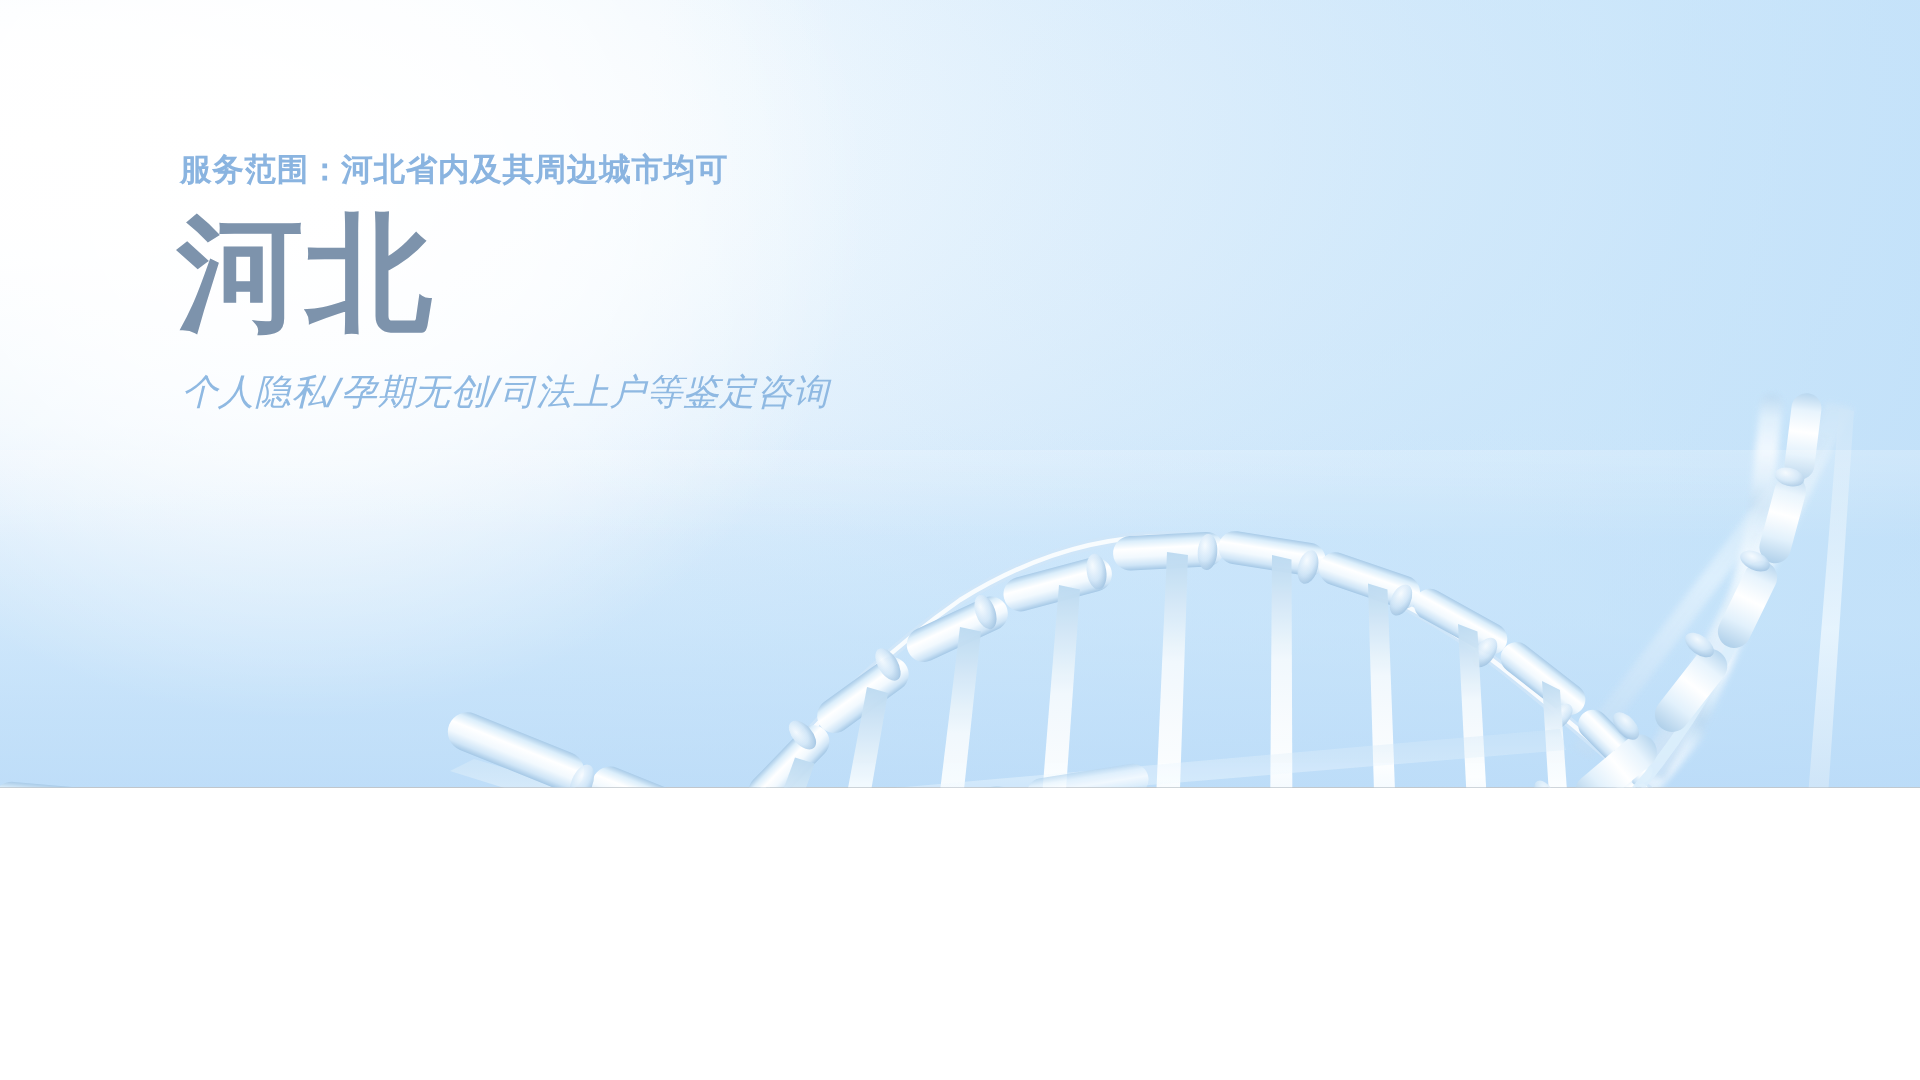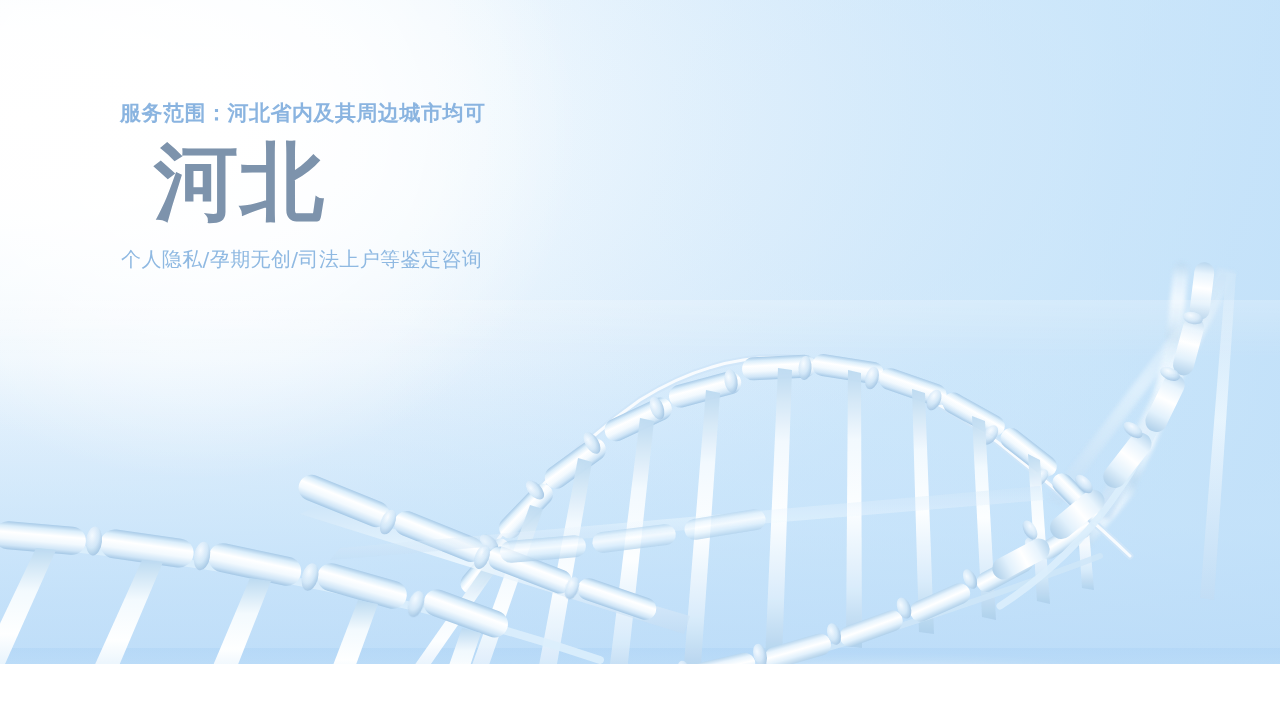--- a/index.html
+++ b/index.html
@@ -8,21 +8,21 @@
     padding: 0;
     background: #ffffff;
   }
   body {
     font-family: "DejaVu Sans", "Liberation Sans", sans-serif;
   }
 
   .poster {
     position: relative;
     width: 1280px;
-    height: 664px;
+    height: 525px;
     overflow: hidden;
     background: #000000;
   }
 
   
   .bg-base {
     position: absolute;
     inset: 0;
     background:
       radial-gradient(120% 100% at 2% 18%, #ffffff 0%, #fdfeff 14%, #f2f9fe 30%, #e2f0fc 52%, #d3e9fb 72%, #cce5fa 100%);
@@ -78,30 +78,31 @@
   }
   .headline {
     margin: 0;
     color: #7d93ac;
     font-weight: 700;
     font-size: 84px;
     line-height: 0.99;
     letter-spacing: 2px;
     white-space: nowrap;
   }
-  .headline .line-1 { display: block; margin-left: 36px; }
+  .headline .line-1 { display: block; }
   .headline .line-2 { display: block; }
   .tagline {
     margin: 22px 0 0 3px;
-    font-size: 20px;
+    font-size: 24px;
     font-weight: 400;
     letter-spacing: 0.4px;
     color: #8fb9e2;
     line-height: 1.3;
     white-space: nowrap;
+    font-style: italic;
   }
 </style>
 </head>
 <body>
 
 <div class="poster">
 
   <div class="bg-base"></div>
   <div class="bg-right-tint"></div>
   <div class="bg-bottom-tint"></div>

